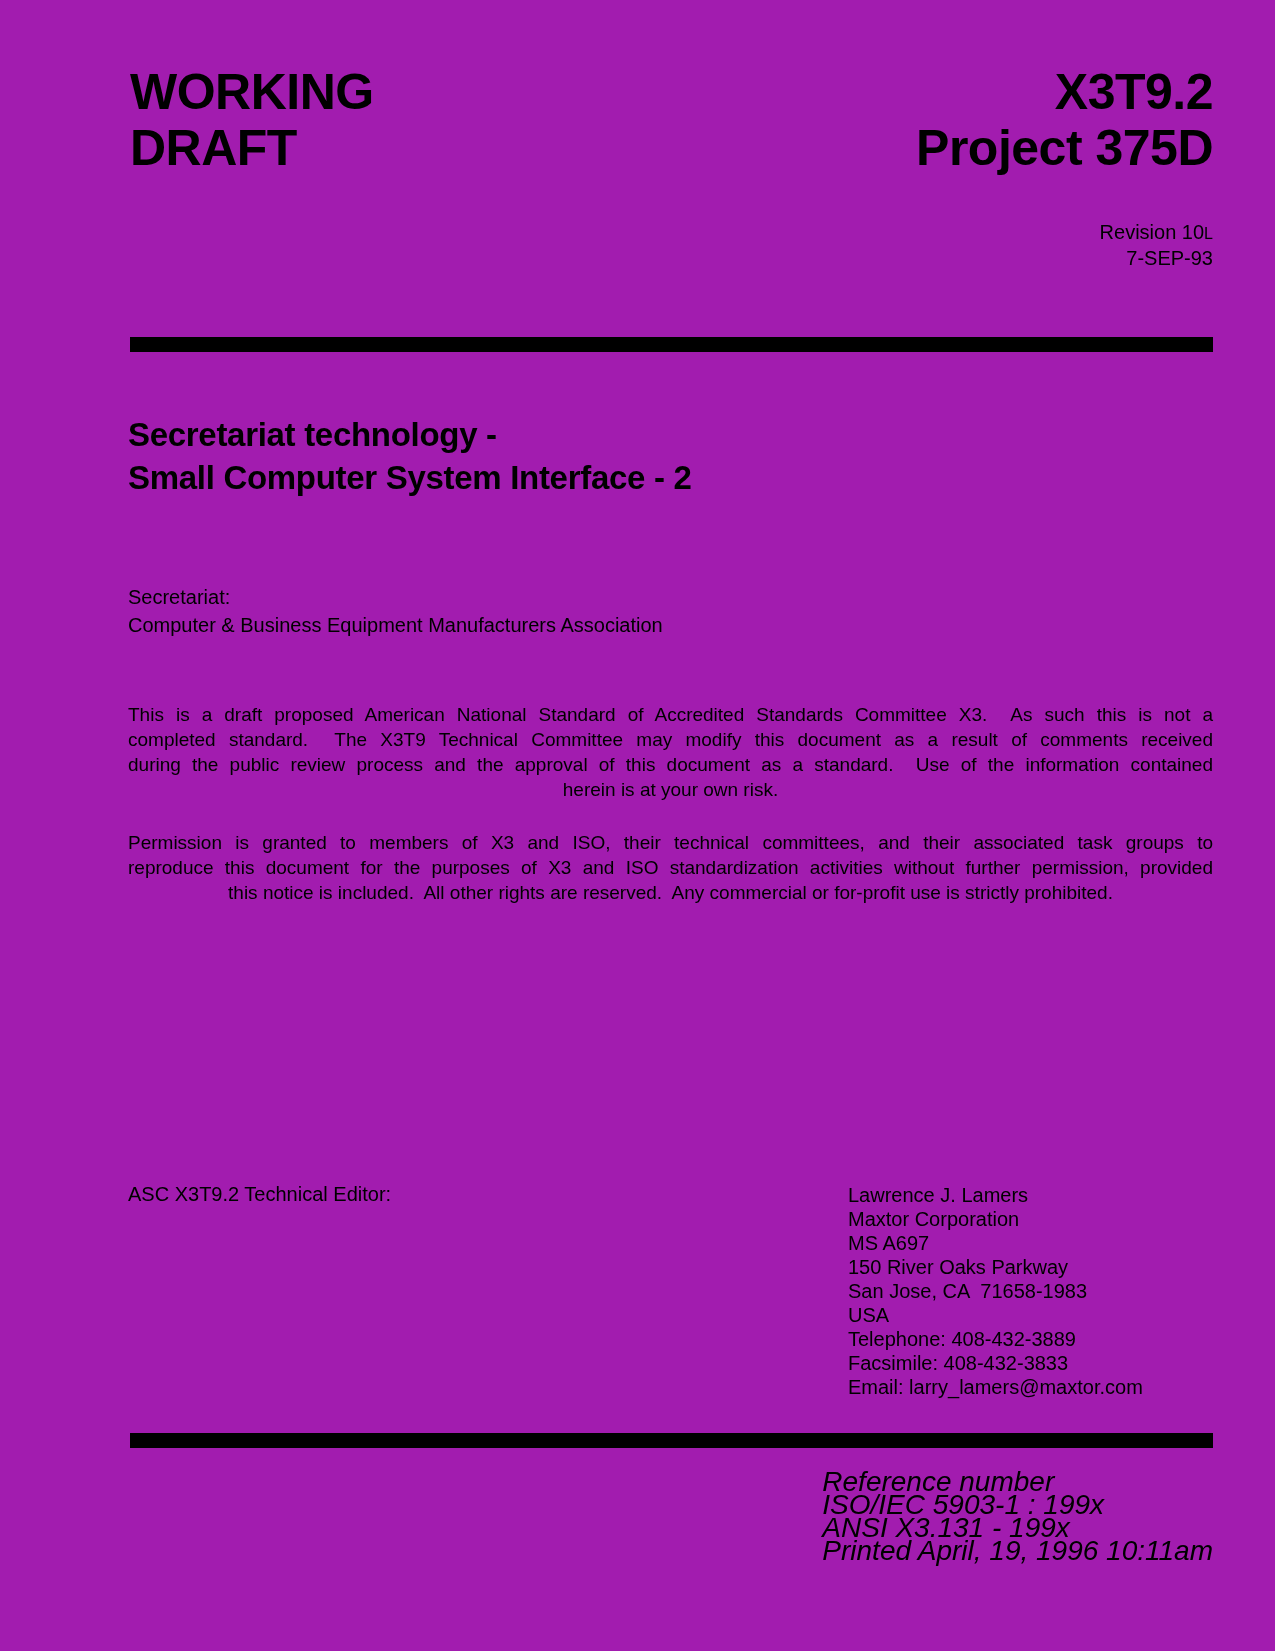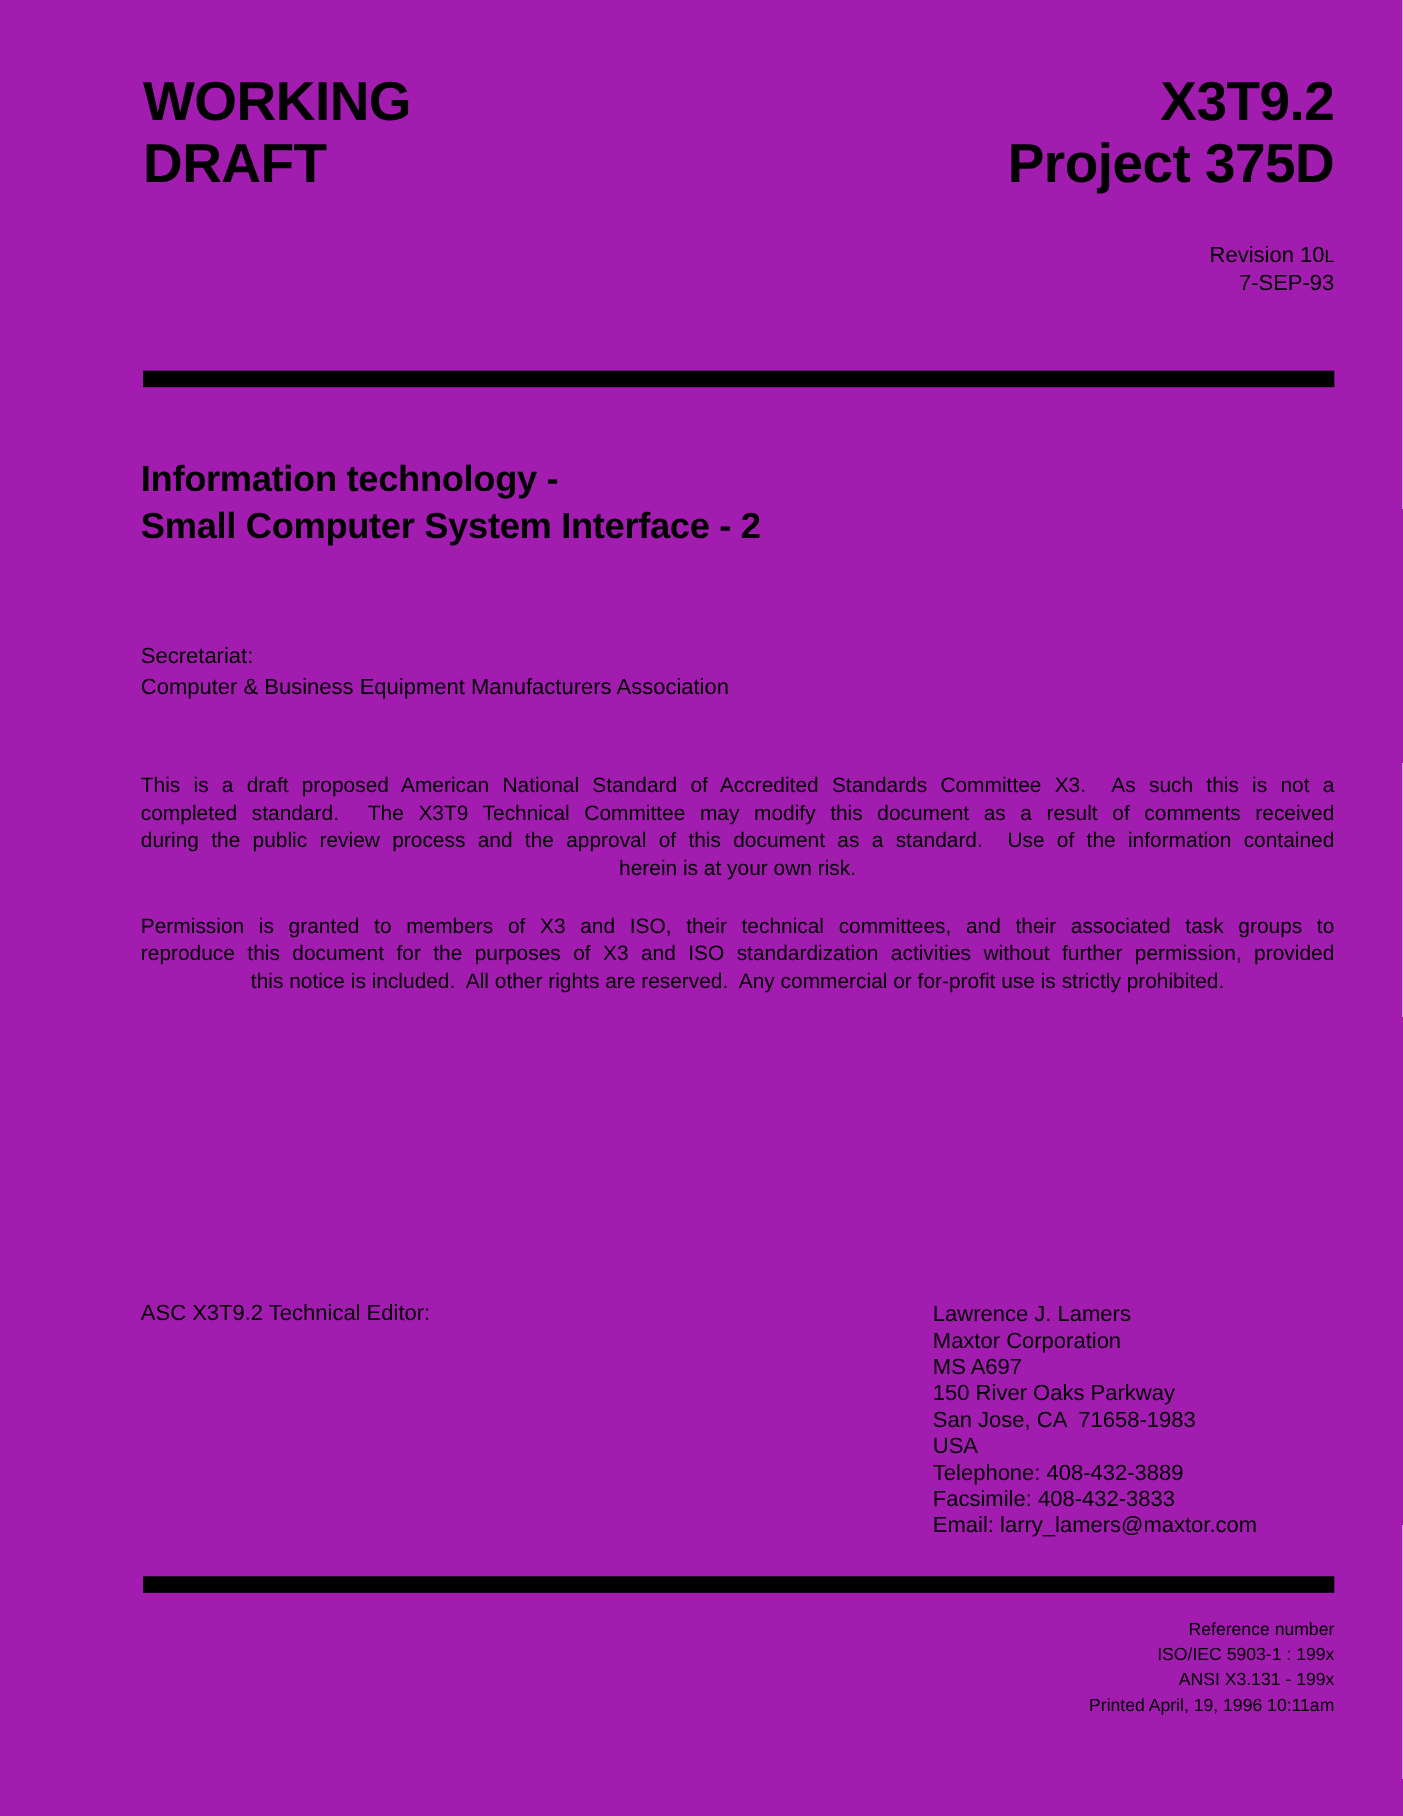--- a/index.html
+++ b/index.html
@@ -90,23 +90,24 @@
     top: 1183px;
     left: 848px;
     font-size: 20px;
     line-height: 24px;
   }
   .contact div { white-space: pre-wrap; }
   .reference {
     position: absolute;
     top: 1470px;
     right: 62px;
-    text-align: right;
-    font-size: 16px;
+    text-align: left;
+    font-size: 28px;
     line-height: 23px;
+    font-style: italic;
   }
 </style>
 </head>
 <body>
 
 <div class="page">
 
   <div class="hdr">
     <div class="hdr-title">
       <div>WORKING</div>
@@ -119,21 +120,21 @@
   </div>
 
   <div class="rev-block">
     <div><span>Revision 10</span><span class="rev-suffix">L</span></div>
     <div>7-SEP-93</div>
   </div>
 
   <div class="bar bar-top"></div>
 
   <div class="doc-title">
-    <div>Information technology -</div>
+    <div>Secretariat technology -</div>
     <div>Small Computer System Interface - 2</div>
   </div>
 
   <div class="secretariat">
     <div>Secretariat:</div>
     <div>Computer &amp; Business Equipment Manufacturers Association</div>
   </div>
 
   <div class="notice notice-1">
     <div class="jline">This is a draft proposed American National Standard of Accredited Standards Committee X3.  As such this is not a</div>

